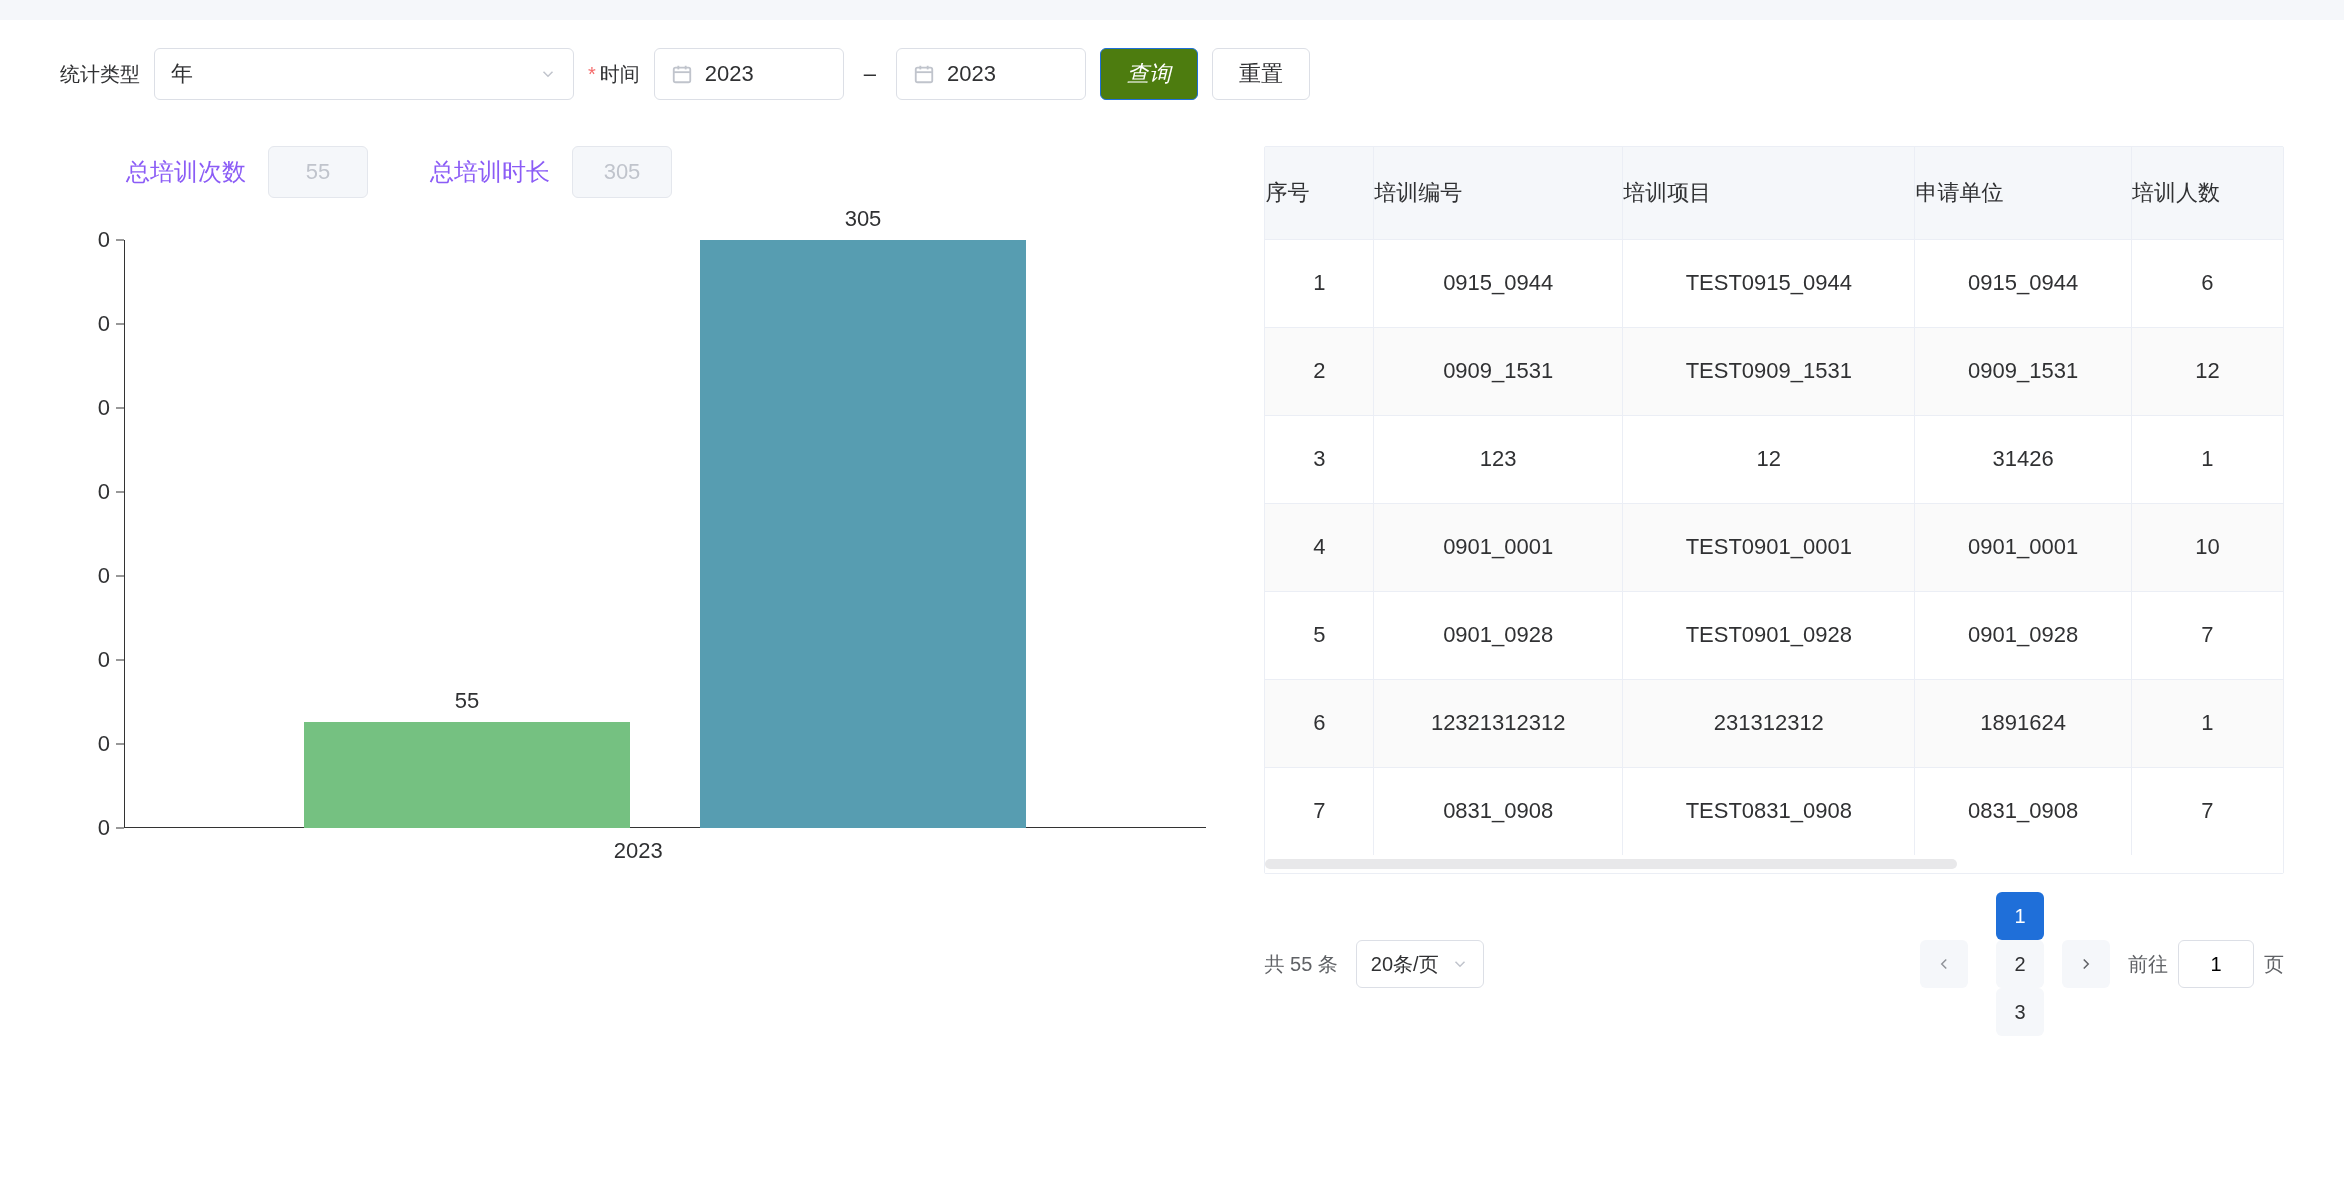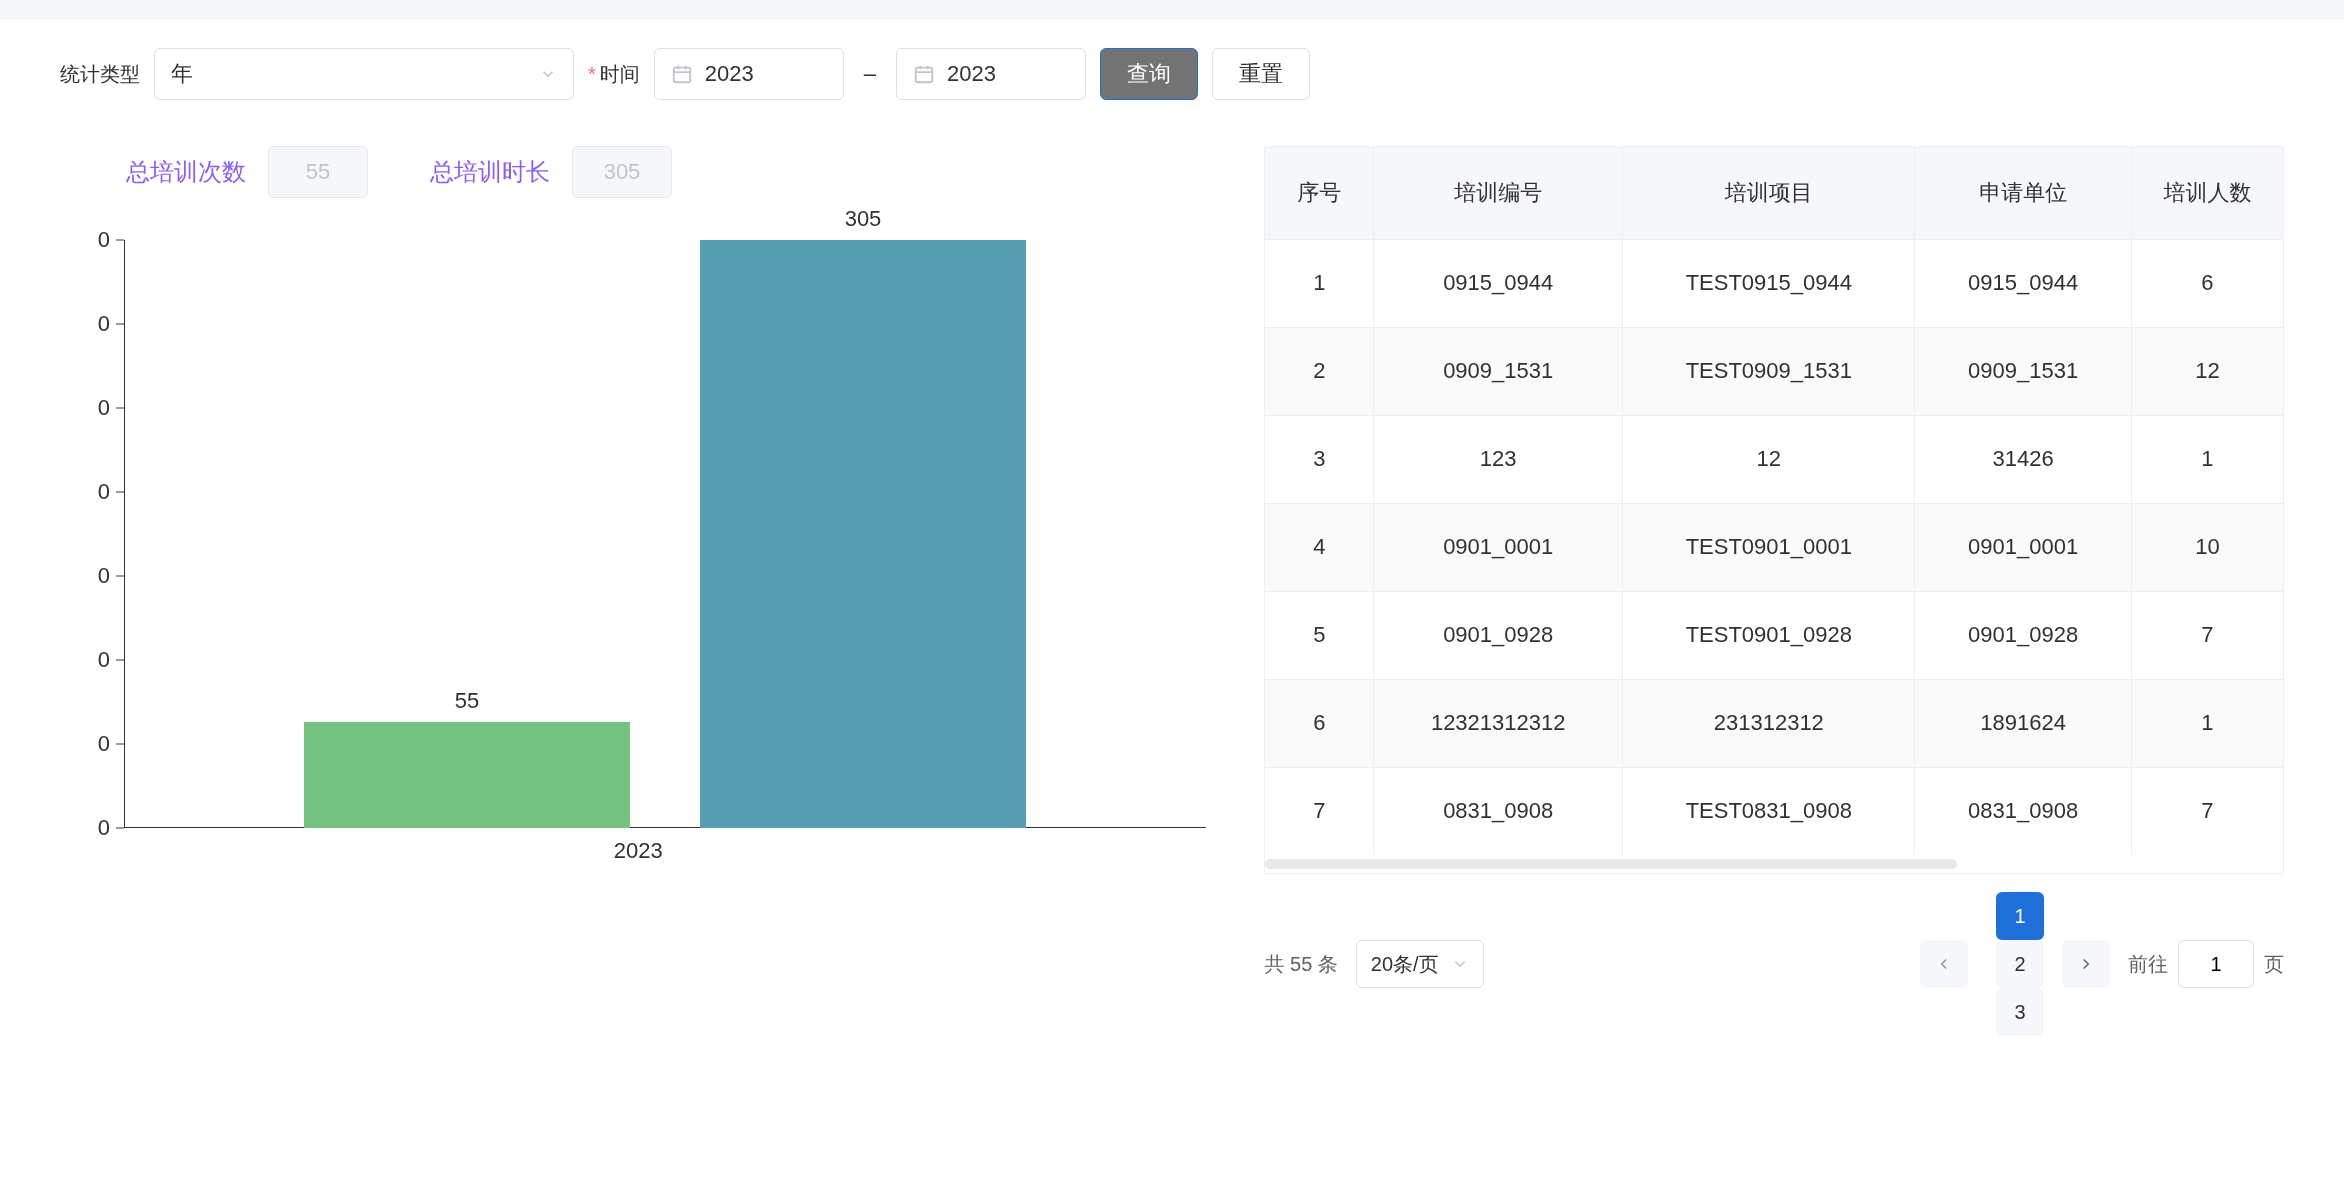--- a/index.html
+++ b/index.html
@@ -46,21 +46,21 @@
       padding: 0 26px;
       border-radius: 6px;
       font-size: 22px;
       cursor: pointer;
       display: inline-flex;
       align-items: center;
       border: 1px solid #dcdfe6;
       background: #fff;
       color: #303133;
     }
-    .btn-primary { background: #737373; border-color: #1f6fd9; color: #fff; }
+    .btn-primary { background: #4d7c0f; border-color: #1f6fd9; color: #fff; font-style: italic; }
 
     .content-row { display: flex; gap: 48px; align-items: flex-start; }
     .left-panel { flex: 0 0 52%; }
     .right-panel { flex: 1; min-width: 0; }
 
     .summary-row { display: flex; align-items: center; gap: 22px; padding-left: 66px; margin-bottom: 36px; }
     .summary-label { font-size: 24px; color: #8b5cf6; }
     .summary-value-box {
       width: 100px; height: 52px;
       border: 1px solid #e4e7ed;
@@ -83,21 +83,21 @@
     .bar-group { position: absolute; bottom: 0; display: flex; align-items: flex-end; gap: 70px; }
     .bar { width: 326px; position: relative; }
     .bar-label { position: absolute; top: -34px; left: 50%; transform: translateX(-50%); font-size: 22px; color: #303133; }
     .x-label { position: absolute; bottom: 10px; left: 50%; transform: translateX(-50%); font-size: 22px; color: #303133; }
 
     .table-outer { border: 1px solid #ebeef5; border-radius: 2px; }
     .table-scroll { overflow-x: auto; }
     table.data { border-collapse: collapse; width: 100%; table-layout: fixed; min-width: 100%; }
     table.data th {
       background: #f5f7fa; font-weight: 500; color: #303133; font-size: 22px;
-      height: 92px; text-align: center; border-bottom: 1px solid #ebeef5; border-right: 1px solid #ebeef5;
+      height: 92px; text-align: left; border-bottom: 1px solid #ebeef5; border-right: 1px solid #ebeef5;
     }
     table.data td {
       font-size: 22px; color: #303133; text-align: center;
       height: 88px; border-bottom: 1px solid #ebeef5; border-right: 1px solid #ebeef5;
       white-space: nowrap;
     }
     table.data th:last-child, table.data td:last-child { border-right: none; }
     table.data tbody tr:nth-child(even) td { background: #fafafa; }
     table.data tbody tr:last-child td { border-bottom: none; }
     .col0 { width: 100px; }

